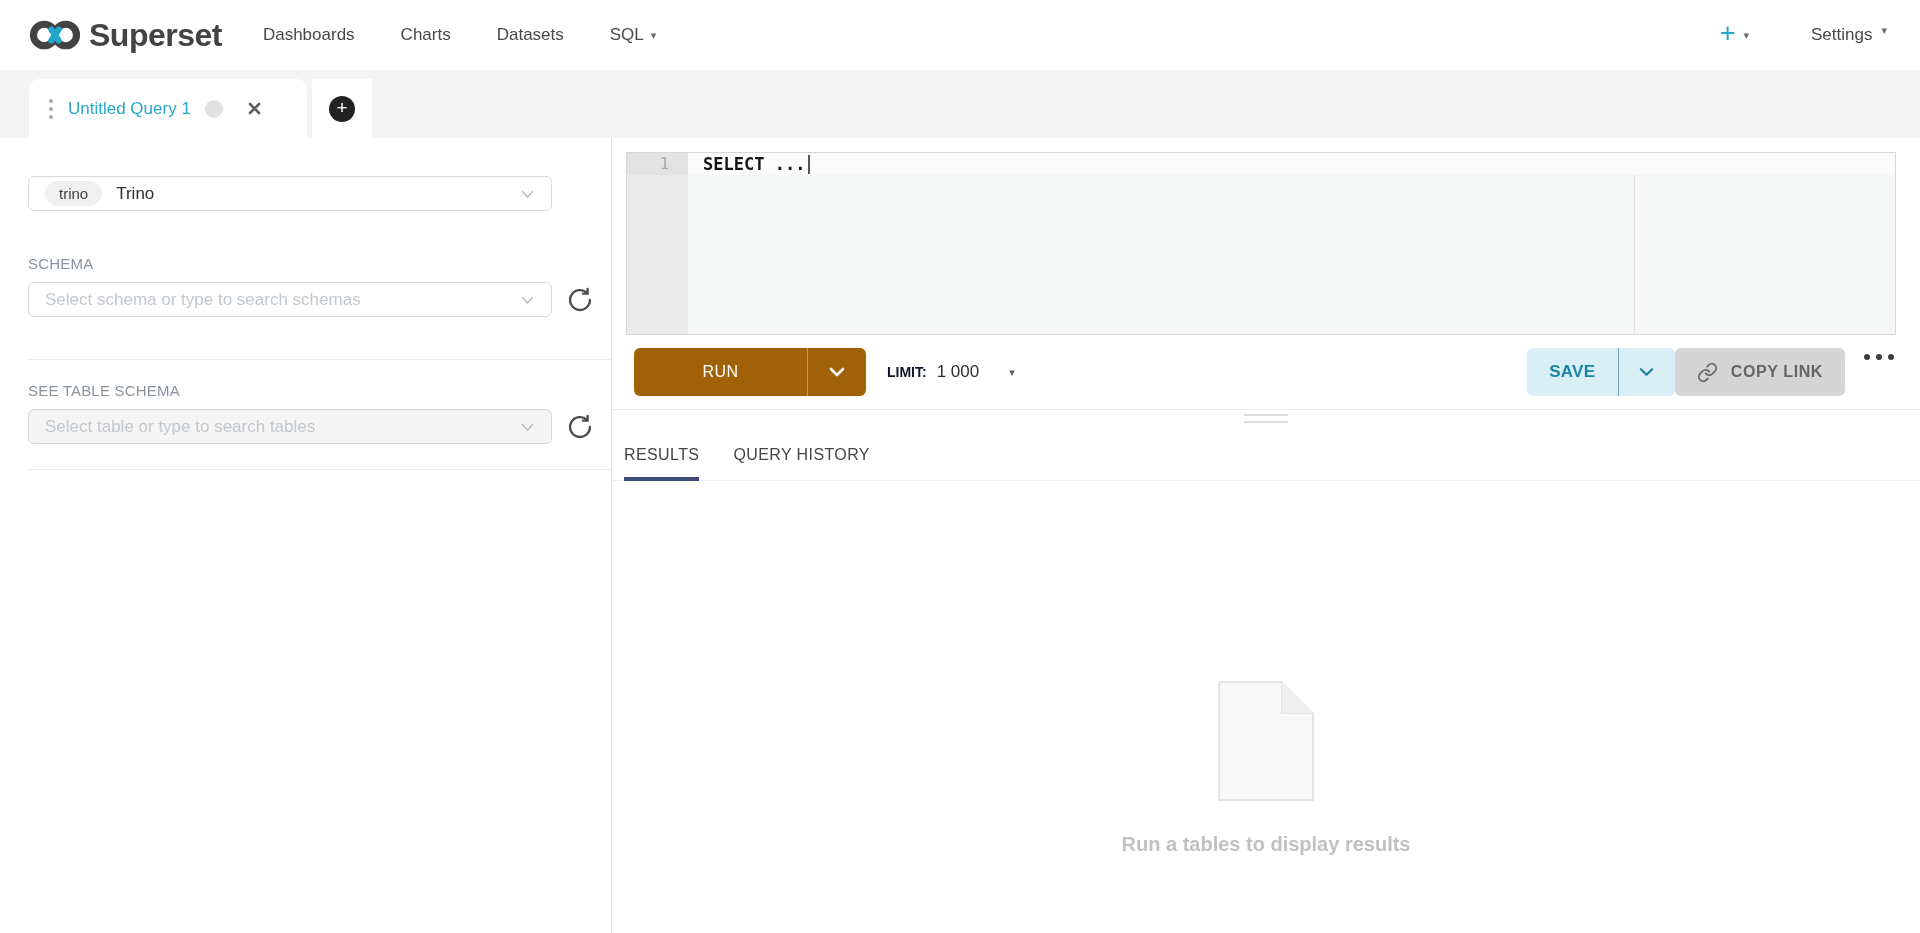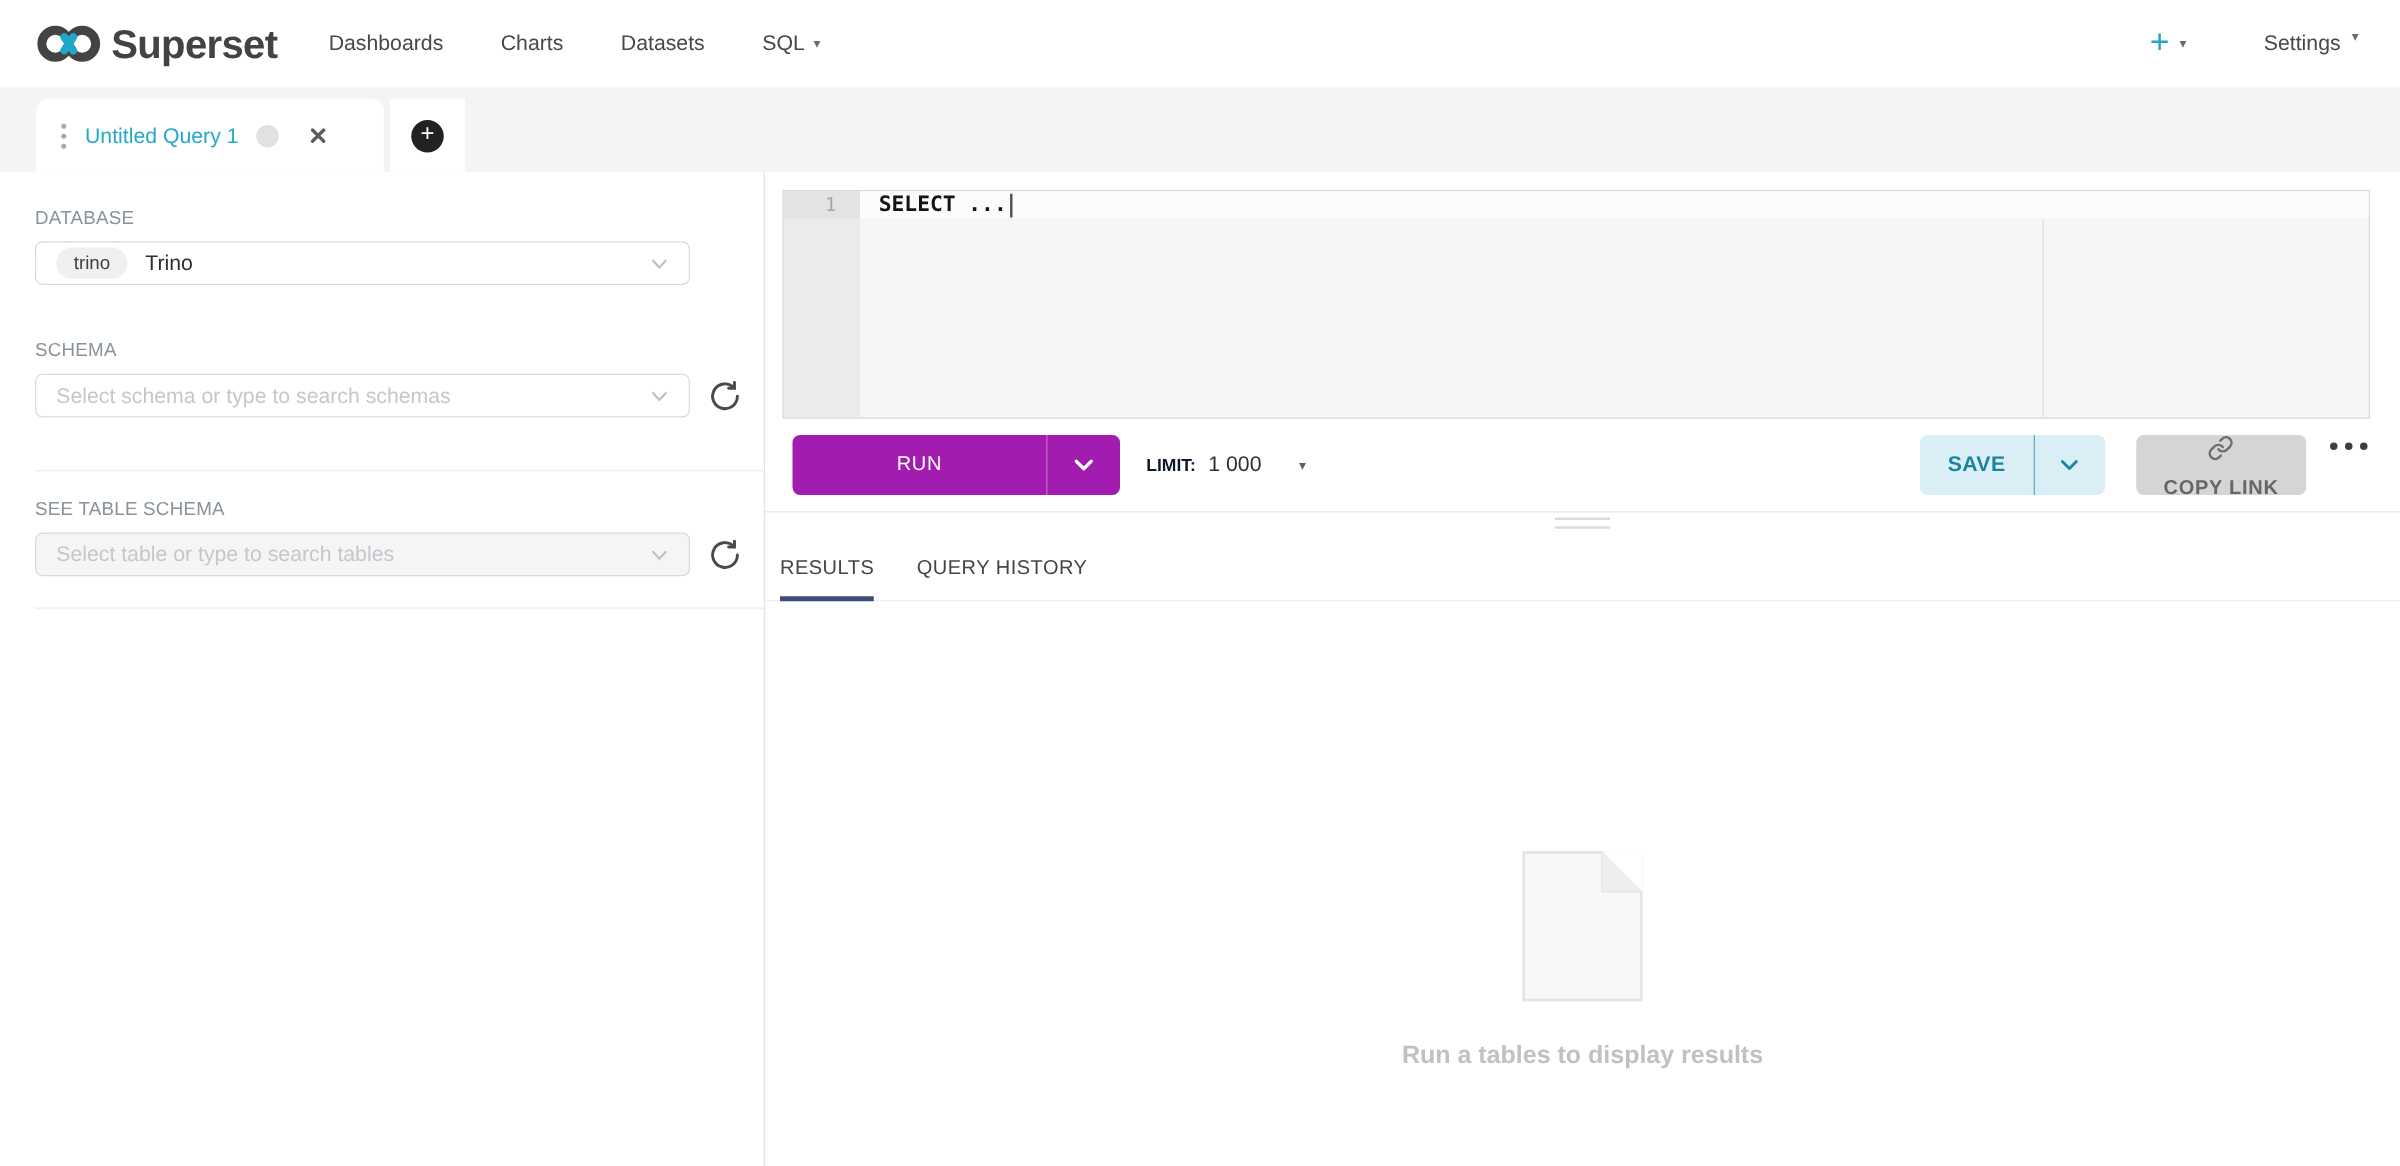--- a/index.html
+++ b/index.html
@@ -138,46 +138,45 @@
 
   
   .toolbar {
     height: 75px;
     display: flex; align-items: center;
     padding: 0 24px 0 22px;
     border-bottom: 1px solid #e8e8e8;
     background: #fff;
   }
   .btn-run {
-    width: 262px; height: 48px;
-    background: #a21caf; border-radius: 6px;
+    width: 232px; height: 48px;
+    background: #a16207; border-radius: 6px;
     display: flex; color: #fff; overflow: hidden; cursor: pointer;
   }
   .run-main { flex: 1; display: flex; align-items: center; justify-content: center; font-size: 16px; letter-spacing: 0.5px; font-weight: 500; }
   .run-caret { width: 59px; border-left: 1px solid rgba(255,255,255,0.35); display: flex; align-items: center; justify-content: center; cursor: pointer; }
   .limit-group { margin-left: 21px; display: flex; align-items: center; cursor: pointer; }
   .limit-label { font-size: 14px; font-weight: bold; color: #0f172a; }
   .limit-value { font-size: 17px; color: #2e2e2e; margin-left: 10px; }
   .limit-caret { margin-left: 30px; font-size: 11px; color: #5f5f5f; }
   .toolbar-right { margin-left: auto; display: flex; align-items: flex-start; }
   .btn-save {
     width: 148px; height: 48px;
     background: #daeef5; border-radius: 6px;
     display: flex; overflow: hidden; cursor: pointer;
   }
   .save-main { flex: 1; display: flex; align-items: center; justify-content: center; color: #1a85a0; font-size: 17px; font-weight: 600; letter-spacing: 0.3px; }
   .save-caret { width: 57px; border-left: 1px solid #6fa9bd; display: flex; align-items: center; justify-content: center; cursor: pointer; }
   .btn-copy {
-    height: 48px; margin-left: 25px;
+    height: 48px; 
     background: #d5d5d5; border-radius: 6px;
     padding: 0 22px;
     display: flex; align-items: center; gap: 13px;
     color: #666; font-size: 16px; font-weight: 600; letter-spacing: 0.6px;
     cursor: pointer;
-    flex-direction: column;
   }
   .more-dots { margin-left: 17px; display: flex; gap: 6px; cursor: pointer; padding: 6px 2px; }
   .more-dots i { width: 6px; height: 6px; border-radius: 50%; background: #3f3f3f; }
 
   
   .resize-handle { height: 16px; display: flex; flex-direction: column; align-items: center; justify-content: center; gap: 5px; cursor: row-resize; }
   .resize-handle i { width: 44px; height: 2px; background: #dcdcdc; }
   .south-tabs {
     display: flex; gap: 34px;
     padding: 10px 0 0 12px;
@@ -275,21 +274,20 @@
     </span>
   </div>
   <div class="add-tab-section">
     <span class="add-tab-btn">+</span>
   </div>
 </div>
 
 <div class="main">
 
   <div class="left-panel">
-    <div class="field-label">DATABASE</div>
     <div class="field-row">
       <div class="select-box">
         <span class="db-pill">trino</span>
         <span class="db-name">Trino</span>
         <span class="select-chevron">
           <svg width="15" height="10" viewBox="0 0 15 10">
               <polyline points="2,2 7.5,8 13,2" fill="none" stroke="#b9bfc4" stroke-width="1.6"></polyline>
             </svg>
         </span>
       </div>

